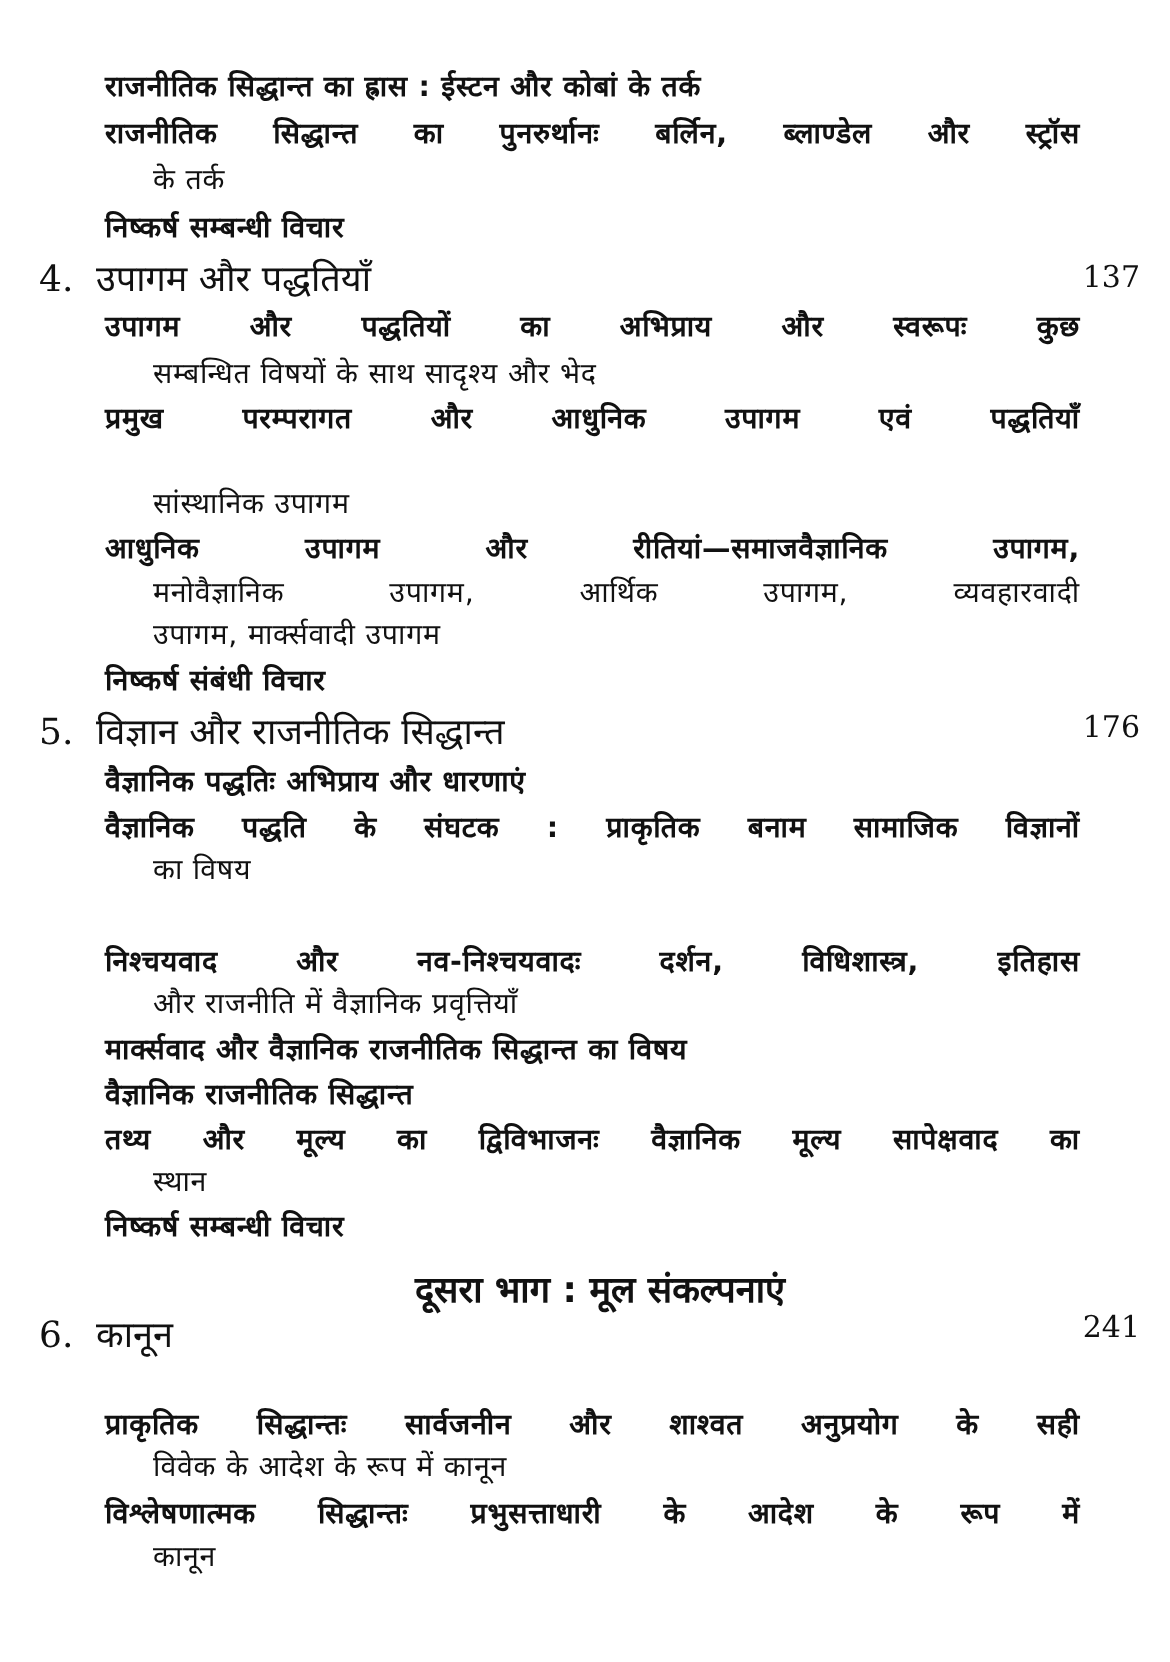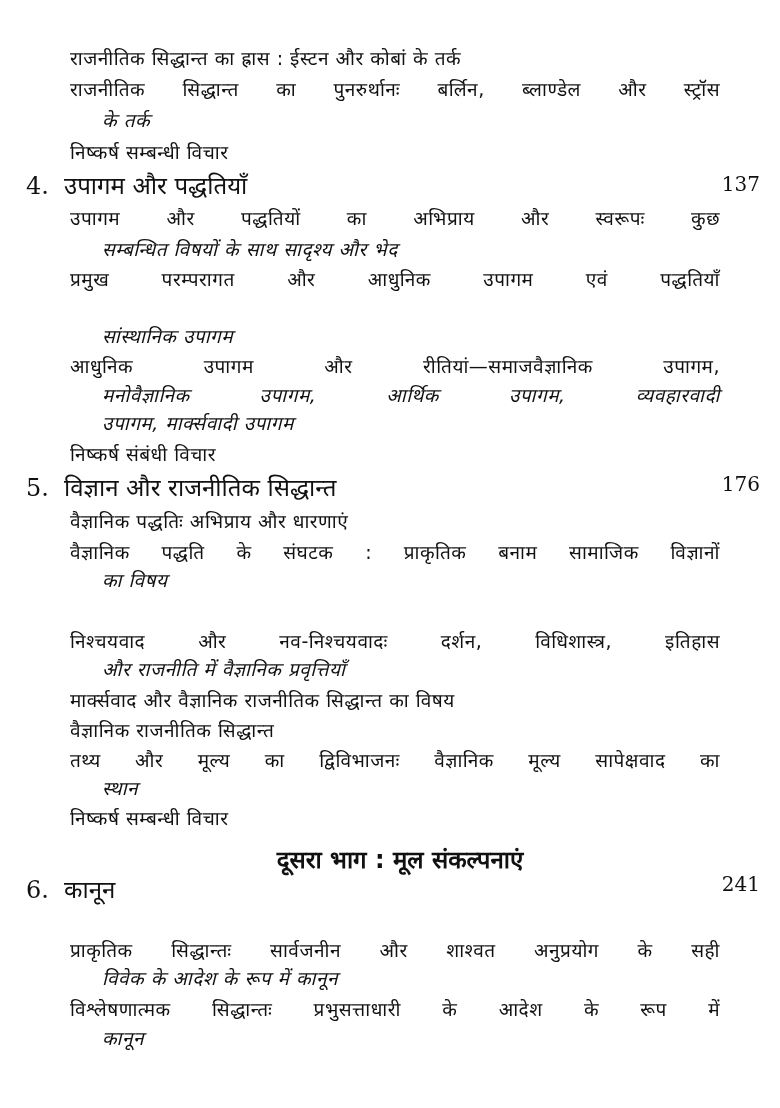--- a/index.html
+++ b/index.html
@@ -6,22 +6,22 @@
   body {
     width: 780px; height: 1108px; position: relative; overflow: hidden;
     font-family: "DejaVu Sans", "Liberation Sans", sans-serif;
     color: #111111;
   }
   .page { position: absolute; left: 0; top: 0; width: 780px; height: 1108px; }
   .line {
     position: absolute; white-space: nowrap;
     font-size: 19px; line-height: 28px; letter-spacing: 0.5px;
   }
-  .entry { left: 70px; }
-  .cont { left: 102px; font-style: italic; }
+  .entry { left: 70px; font-weight: bold; }
+  .cont { left: 102px; }
   .chapter {
     position: absolute; left: 26px; font-size: 24px; font-weight: normal; line-height: 28px;
     white-space: nowrap;
   }
   .chapter .num { display: inline-block; width: 38px; font-family: "DejaVu Serif", serif; }
   .pageno {
     position: absolute; right: 20px; font-family: "DejaVu Serif", serif;
     font-size: 20px; font-weight: normal; line-height: 28px;
   }
   .part {

